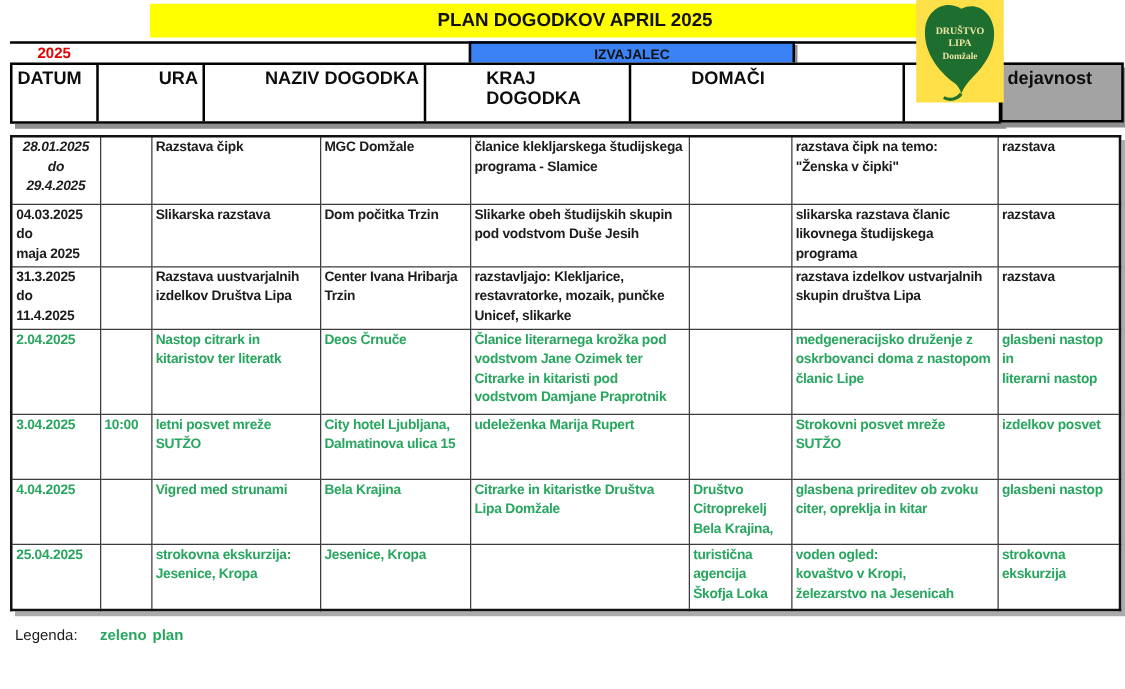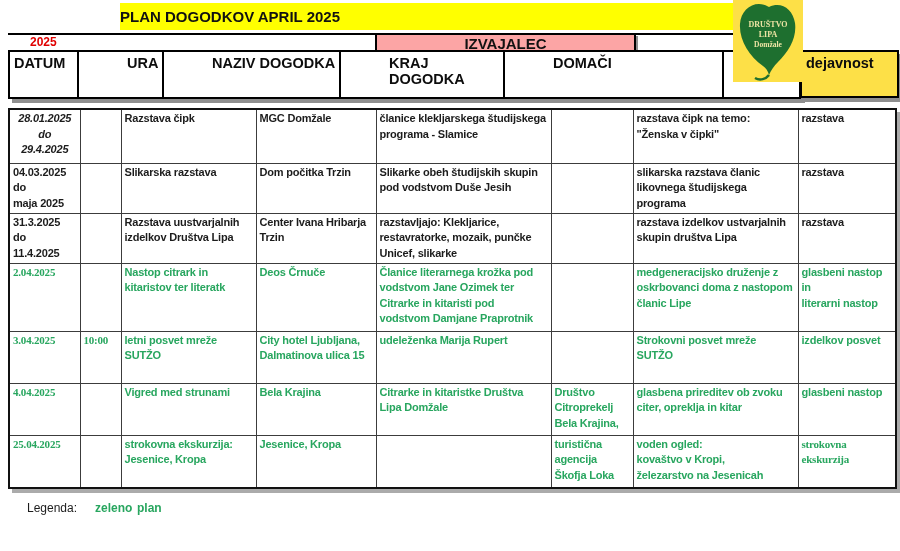--- a/index.html
+++ b/index.html
@@ -1,62 +1,62 @@
 <!DOCTYPE html>
 <html style="--green: #28a65f; --red: #e00000; --yellow: #ffff00; --logo_green: #1e6f2f;"><head>
 <meta charset="utf-8">
 <style>
   html,body{margin:0;padding:0;}
   body{font-family:"Liberation Sans","DejaVu Sans",sans-serif;background:#fff;}
   .canvas{position:relative;width:900px;height:551px;background:#fff;overflow:hidden;}
 
   
   .title-bar{position:absolute;left:120px;top:3px;width:680px;height:27px;background:var(--yellow);
-    display:flex;align-items:center;}
+    display:flex;align-items:center;justify-content:center;}
   .title-bar span{font-weight:bold;font-size:15px;color:#111;}
 
   
   .top-line{position:absolute;left:8px;top:33px;width:727px;border-top:2px solid #000;}
   .year-label{position:absolute;left:30px;top:35px;color:var(--red);font-weight:bold;font-size:12px;text-align:center;}
-  .izvajalec-box{position:absolute;left:375px;top:33px;width:257px;height:17px;background:#fca5a5;
+  .izvajalec-box{position:absolute;left:375px;top:33px;width:257px;height:17px;background:#3b82f6;
     border:2px solid #000;box-shadow:3px 2px 0 -1px #8f8f8f;
-    display:flex;align-items:center;justify-content:center;font-weight:bold;font-size:15px;color:#111;}
+    display:flex;align-items:center;justify-content:center;font-weight:bold;font-size:11px;color:#111;}
 
   
   .header-box{position:absolute;left:8px;top:50px;width:789px;height:45px;background:#fff;
     border:2px solid #000;box-shadow:4px 4px 0 #8f8f8f;
     display:grid;grid-template-columns:69px 41px 133px 120px 175px 82px 1fr;gap:44px;}
   .header-box .hcell{border-right:2px solid #000;padding:3px 2px 0 4px;font-weight:bold;font-size:14.5px;color:#0d0d0d;}
   .header-box .hcell:last-child{border-right:none;}
-  .dejavnost-box{position:absolute;left:800px;top:50px;width:91px;height:41px;background:#fde047;
+  .dejavnost-box{position:absolute;left:800px;top:50px;width:91px;height:41px;background:#a3a3a3;
     border:2px solid #000;box-shadow:4px 4px 0 #8f8f8f;
     padding:3px 0 0 4px;font-weight:bold;font-size:14.5px;color:#0d0d0d;}
 
   
   .logo-box{position:absolute;left:733px;top:0px;width:70px;height:82px;background:#fde047;z-index:6;}
   .logo-box svg{display:block;}
   .logo-box text{font-family:"Liberation Serif","DejaVu Serif",serif;font-weight:bold;fill:#EDE3A4;}
 
   
   table.data{position:absolute;left:8px;top:108px;width:887px;border-collapse:collapse;table-layout:fixed;
     border:2px solid #111;box-shadow:4px 4px 0 #ababab;background:#fff;}
   table.data td{border:1px solid #3c3c3c;padding:1px 3px;font-size:11px;font-weight:bold;
     line-height:15.5px;vertical-align:top;white-space:pre-line;letter-spacing:-0.2px;overflow:hidden;}
   tr.green{color:var(--green);}
   tr.black{color:#1c1c1c;}
   td.center{text-align:center;font-style:italic;}
   td.bottom{vertical-align:bottom;}
-  td.middle{vertical-align:middle;font-family:Liberation Serif, serif;}
+  td.middle{vertical-align:middle;}
   tr.rh0{height:54px;} tr.rh1{height:50px;padding-left:16px;} tr.rh2{height:50px;} tr.rh3{height:68px;}
   tr.rh4{height:52px;} tr.rh5{height:52px;} tr.rh6{height:53px;}
 
   
   .legend{position:absolute;left:12px;top:501px;font-size:12px;color:#1c1c1c;}
   .legend .lrow{height:20px;}
-  .legend .c1{display:inline-block;width:68px;margin-left:15px;}
+  .legend .c1{display:inline-block;width:68px;}
   .legend .c2{display:inline-block;width:42px;font-weight:bold;}
   .legend .c3{display:inline-block;font-weight:bold;}
   .legend .green-t{color:var(--green);}
 </style>
 </head>
 <body>
 
 <div class="canvas">
 
   <div class="title-bar">

